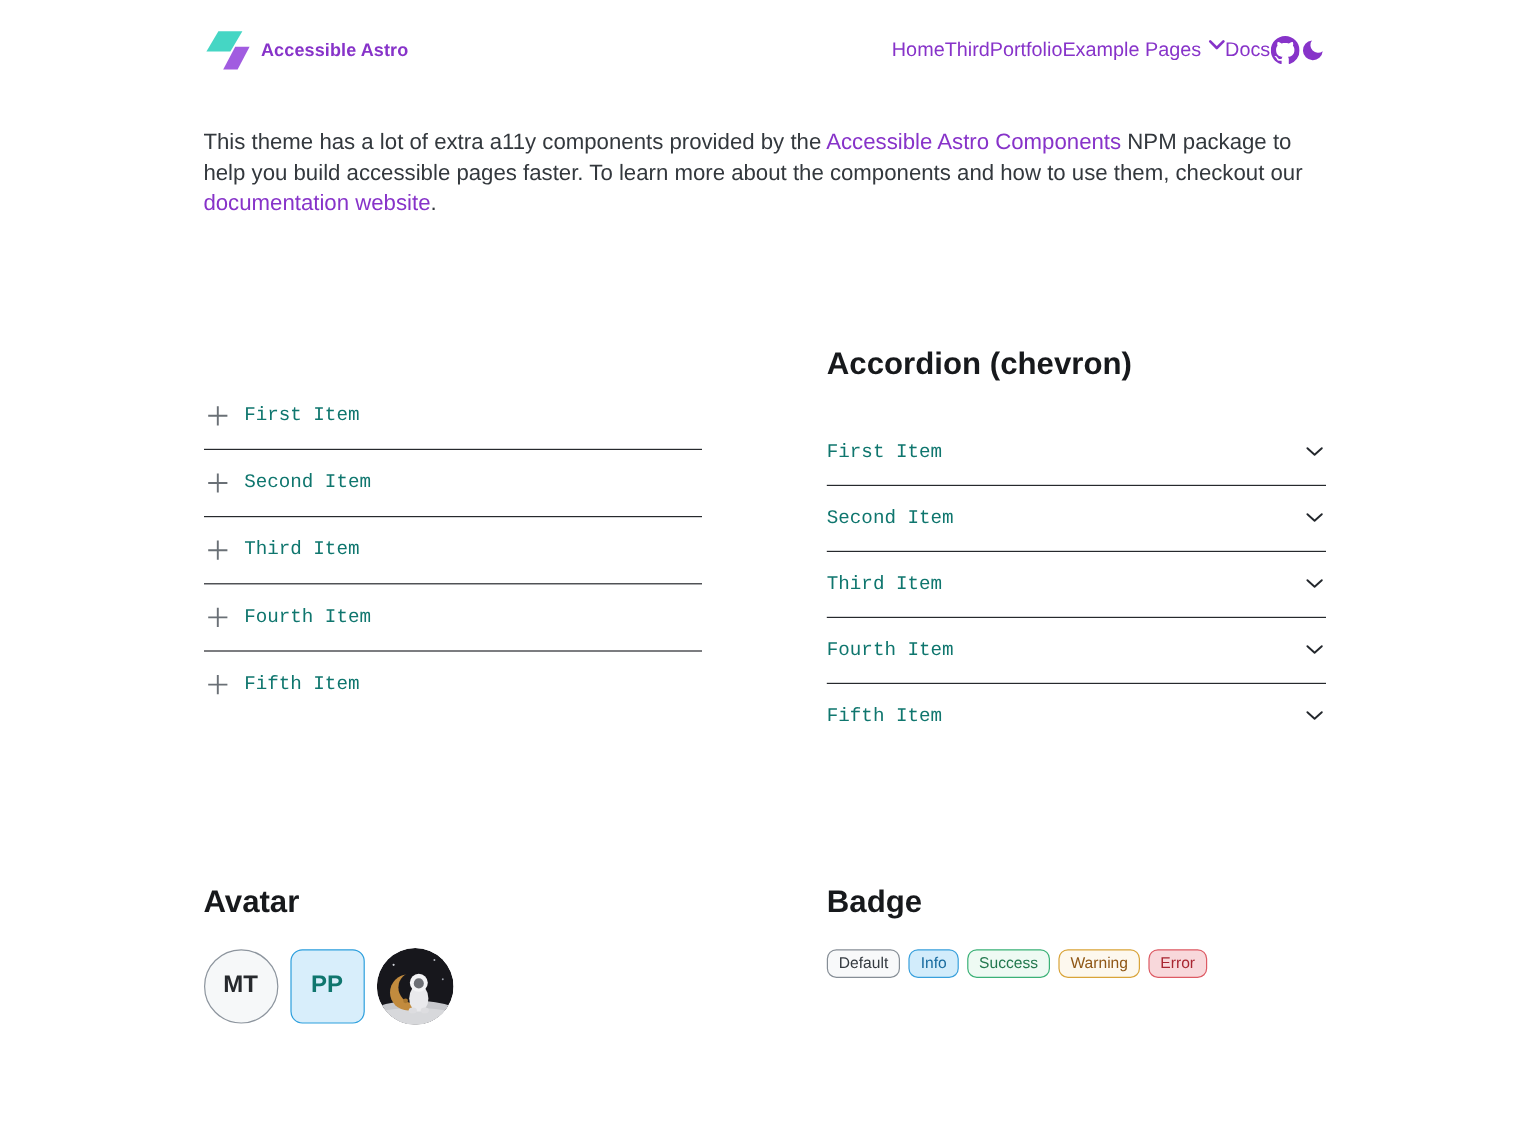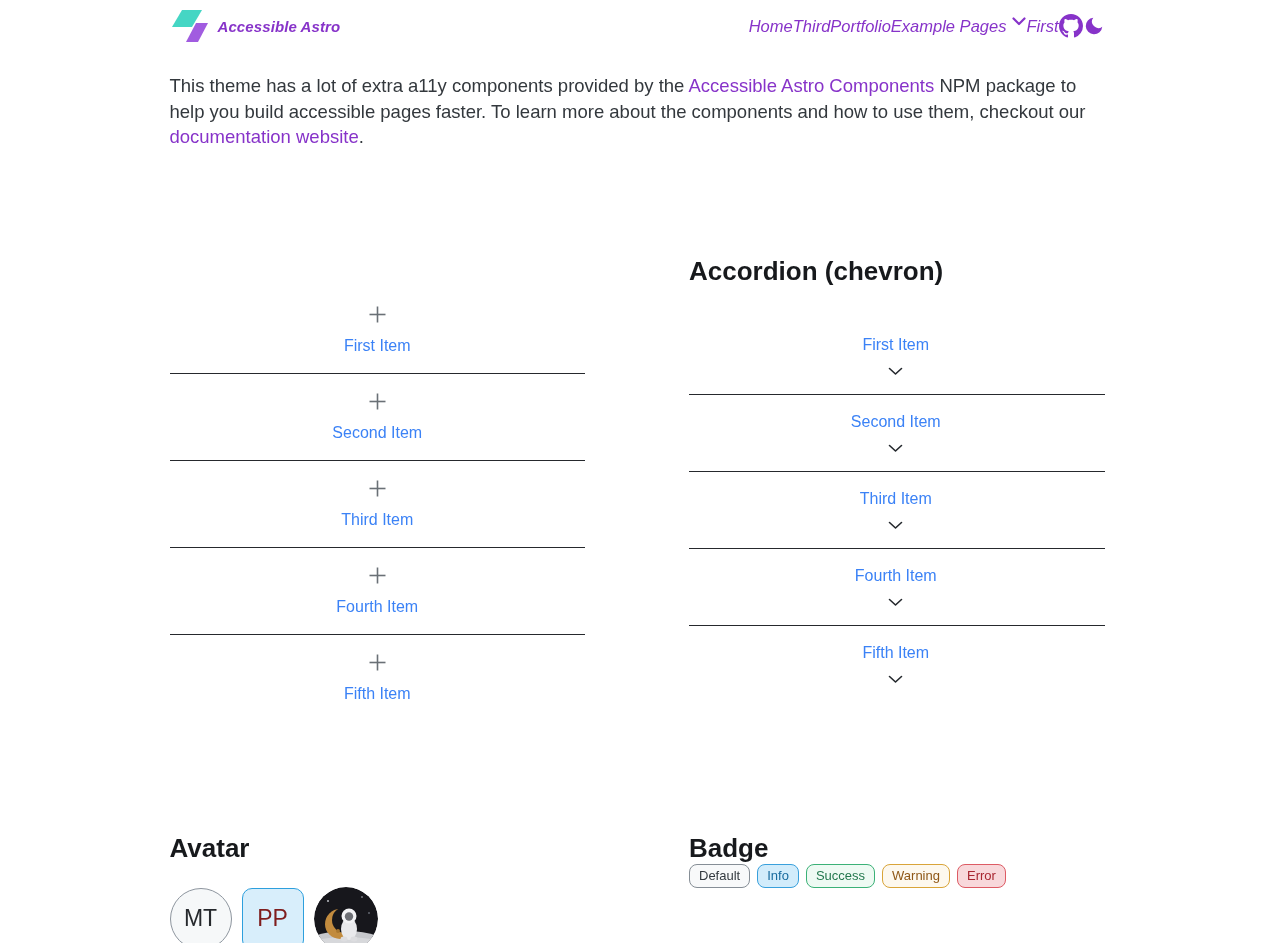--- a/index.html
+++ b/index.html
@@ -5,21 +5,21 @@
   * { margin: 0; padding: 0; box-sizing: border-box; }
   html, body { background: #ffffff; }
   body {
     width: 1274px; height: 943px; overflow: hidden;
     font-family: "Liberation Sans", "DejaVu Sans", sans-serif;
     color: #24282d;
   }
   .container { width: 935px; margin: 0 auto; }
 
   
-  header { padding: 8px 0; font-style: italic; }
+  header { padding: 24px 0; }
   .header-inner { display: flex; align-items: center; justify-content: space-between; }
   .brand { display: flex; align-items: center; gap: 8px; text-decoration: none; cursor: pointer; }
   .brand-name { font-size: 15px; font-weight: 700; color: #8733c9; letter-spacing: .1px; }
   nav { display: flex; align-items: center; }
   nav a { color: #8733c9; text-decoration: none; font-size: 16.5px; cursor: pointer; }
   .nav-drop { display: inline-flex; align-items: flex-start; gap: 6px; }
   .icon-btn { background: none; border: none; cursor: pointer; display: inline-flex; align-items: center; padding: 0; }
   .icon-btn svg, .gh svg { display: block; }
 
   
@@ -37,42 +37,42 @@
   }
   h2 { font-size: 26px; line-height: 1.2; font-weight: 700; color: #17191c; }
 
   
   .accordion { list-style: none; margin-top: 31px; }
   .accordion li { border-bottom: 1px solid #26292d; }
   .accordion li:last-child { border-bottom: none; }
   .acc-btn {
     width: 100%; background: none; border: none; cursor: pointer;
     display: flex; align-items: center; gap: 13px;
-    padding: 18px 2px; font-family: Liberation Sans, sans-serif;
-    font-size: 16px; color: #3b82f6; text-align: left; flex-direction: column;
+    padding: 18px 2px; font-family: Liberation Mono, monospace;
+    font-size: 16px; color: #0f766e; text-align: left;
   }
   .acc-btn.chevron-style { justify-content: space-between; padding-left: 0; }
   .acc-icon { display: inline-flex; flex: 0 0 auto; }
 
   
   .avatar-row { margin-top: 23px; display: flex; align-items: center; gap: 10px; }
   .avatar {
     width: 62px; height: 62px; display: flex; align-items: center; justify-content: center;
-    font-weight: 400; font-size: 23px;
+    font-weight: 700; font-size: 20px;
   }
   .avatar.circle {
     border-radius: 50%; background: #f6f8f9; border: 1px solid #8d959e; color: #26292d;
   }
   .avatar.square {
-    border-radius: 10px; background: #d8eefb; border: 1px solid #2d9fdd; color: #7f1d1d;
+    border-radius: 10px; background: #d8eefb; border: 1px solid #2d9fdd; color: #0f766e;
   }
   .avatar.photo { width: 64px; height: 64px; border-radius: 50%; overflow: hidden; border: none; }
 
   
-  .badge-row { display: flex; align-items: center; gap: 7px; }
+  .badge-row { margin-top: 24px; display: flex; align-items: center; gap: 7px; }
   .badge {
     display: inline-block; font-size: 13px; line-height: 1;
     padding: 4px 9px 5px; border-radius: 8px; border: 1px solid;
   }
   .badge.default { background: #f8f9fa; border-color: #868e96; color: #343a40; }
   .badge.info    { background: #d2ecfb; border-color: #39a0dc; color: #176a9e; }
   .badge.success { background: #eefaf3; border-color: #3bb177; color: #23784e; }
   .badge.warning { background: #fdf8ee; border-color: #d9a439; color: #8f5716; }
   .badge.error   { background: #f8d8db; border-color: #dd5b64; color: #a82631; }
 </style>
@@ -91,21 +91,21 @@
     <nav>
       <a>Home</a>
       <a>Third</a>
       <a>Portfolio</a>
       <a class="nav-drop">
         <span>Example Pages</span>
         <svg width="14" height="9" viewBox="0 0 14 9">
           <polyline points="1.5,1.5 7,7 12.5,1.5" fill="none" stroke="#8733c9" stroke-width="2.2" stroke-linecap="round" stroke-linejoin="round"></polyline>
         </svg>
       </a>
-      <a>First</a>
+      <a>Docs</a>
       <a class="gh">
         <svg width="24" height="24" viewBox="0 0 24 24">
           <path fill="#8733c9" d="M12 0C5.37 0 0 5.37 0 12c0 5.31 3.435 9.795 8.205 11.385.6.105.825-.255.825-.57 0-.285-.015-1.23-.015-2.235-3.015.555-3.795-.735-4.035-1.41-.135-.345-.72-1.41-1.23-1.695-.42-.225-1.02-.78-.015-.795.945-.015 1.62.87 1.845 1.23 1.08 1.815 2.805 1.305 3.495.99.105-.78.42-1.305.765-1.605-2.67-.3-5.46-1.335-5.46-5.925 0-1.305.465-2.385 1.23-3.225-.12-.3-.54-1.53.12-3.18 0 0 1.005-.315 3.3 1.23.96-.27 1.98-.405 3-.405s2.04.135 3 .405c2.295-1.56 3.3-1.23 3.3-1.23.66 1.65.24 2.88.12 3.18.765.84 1.23 1.905 1.23 3.225 0 4.605-2.805 5.625-5.475 5.925.435.375.81 1.095.81 2.22 0 1.605-.015 2.895-.015 3.3 0 .315.225.69.825.57A12.02 12.02 0 0 0 24 12c0-6.63-5.37-12-12-12z"></path>
         </svg>
       </a>
       <button class="icon-btn">
         <svg width="22" height="22" viewBox="0 0 24 24">
           <path fill="#8733c9" d="M21 12.79A9 9 0 1 1 11.21 3 7 7 0 0 0 21 12.79z"></path>
         </svg>
       </button>

